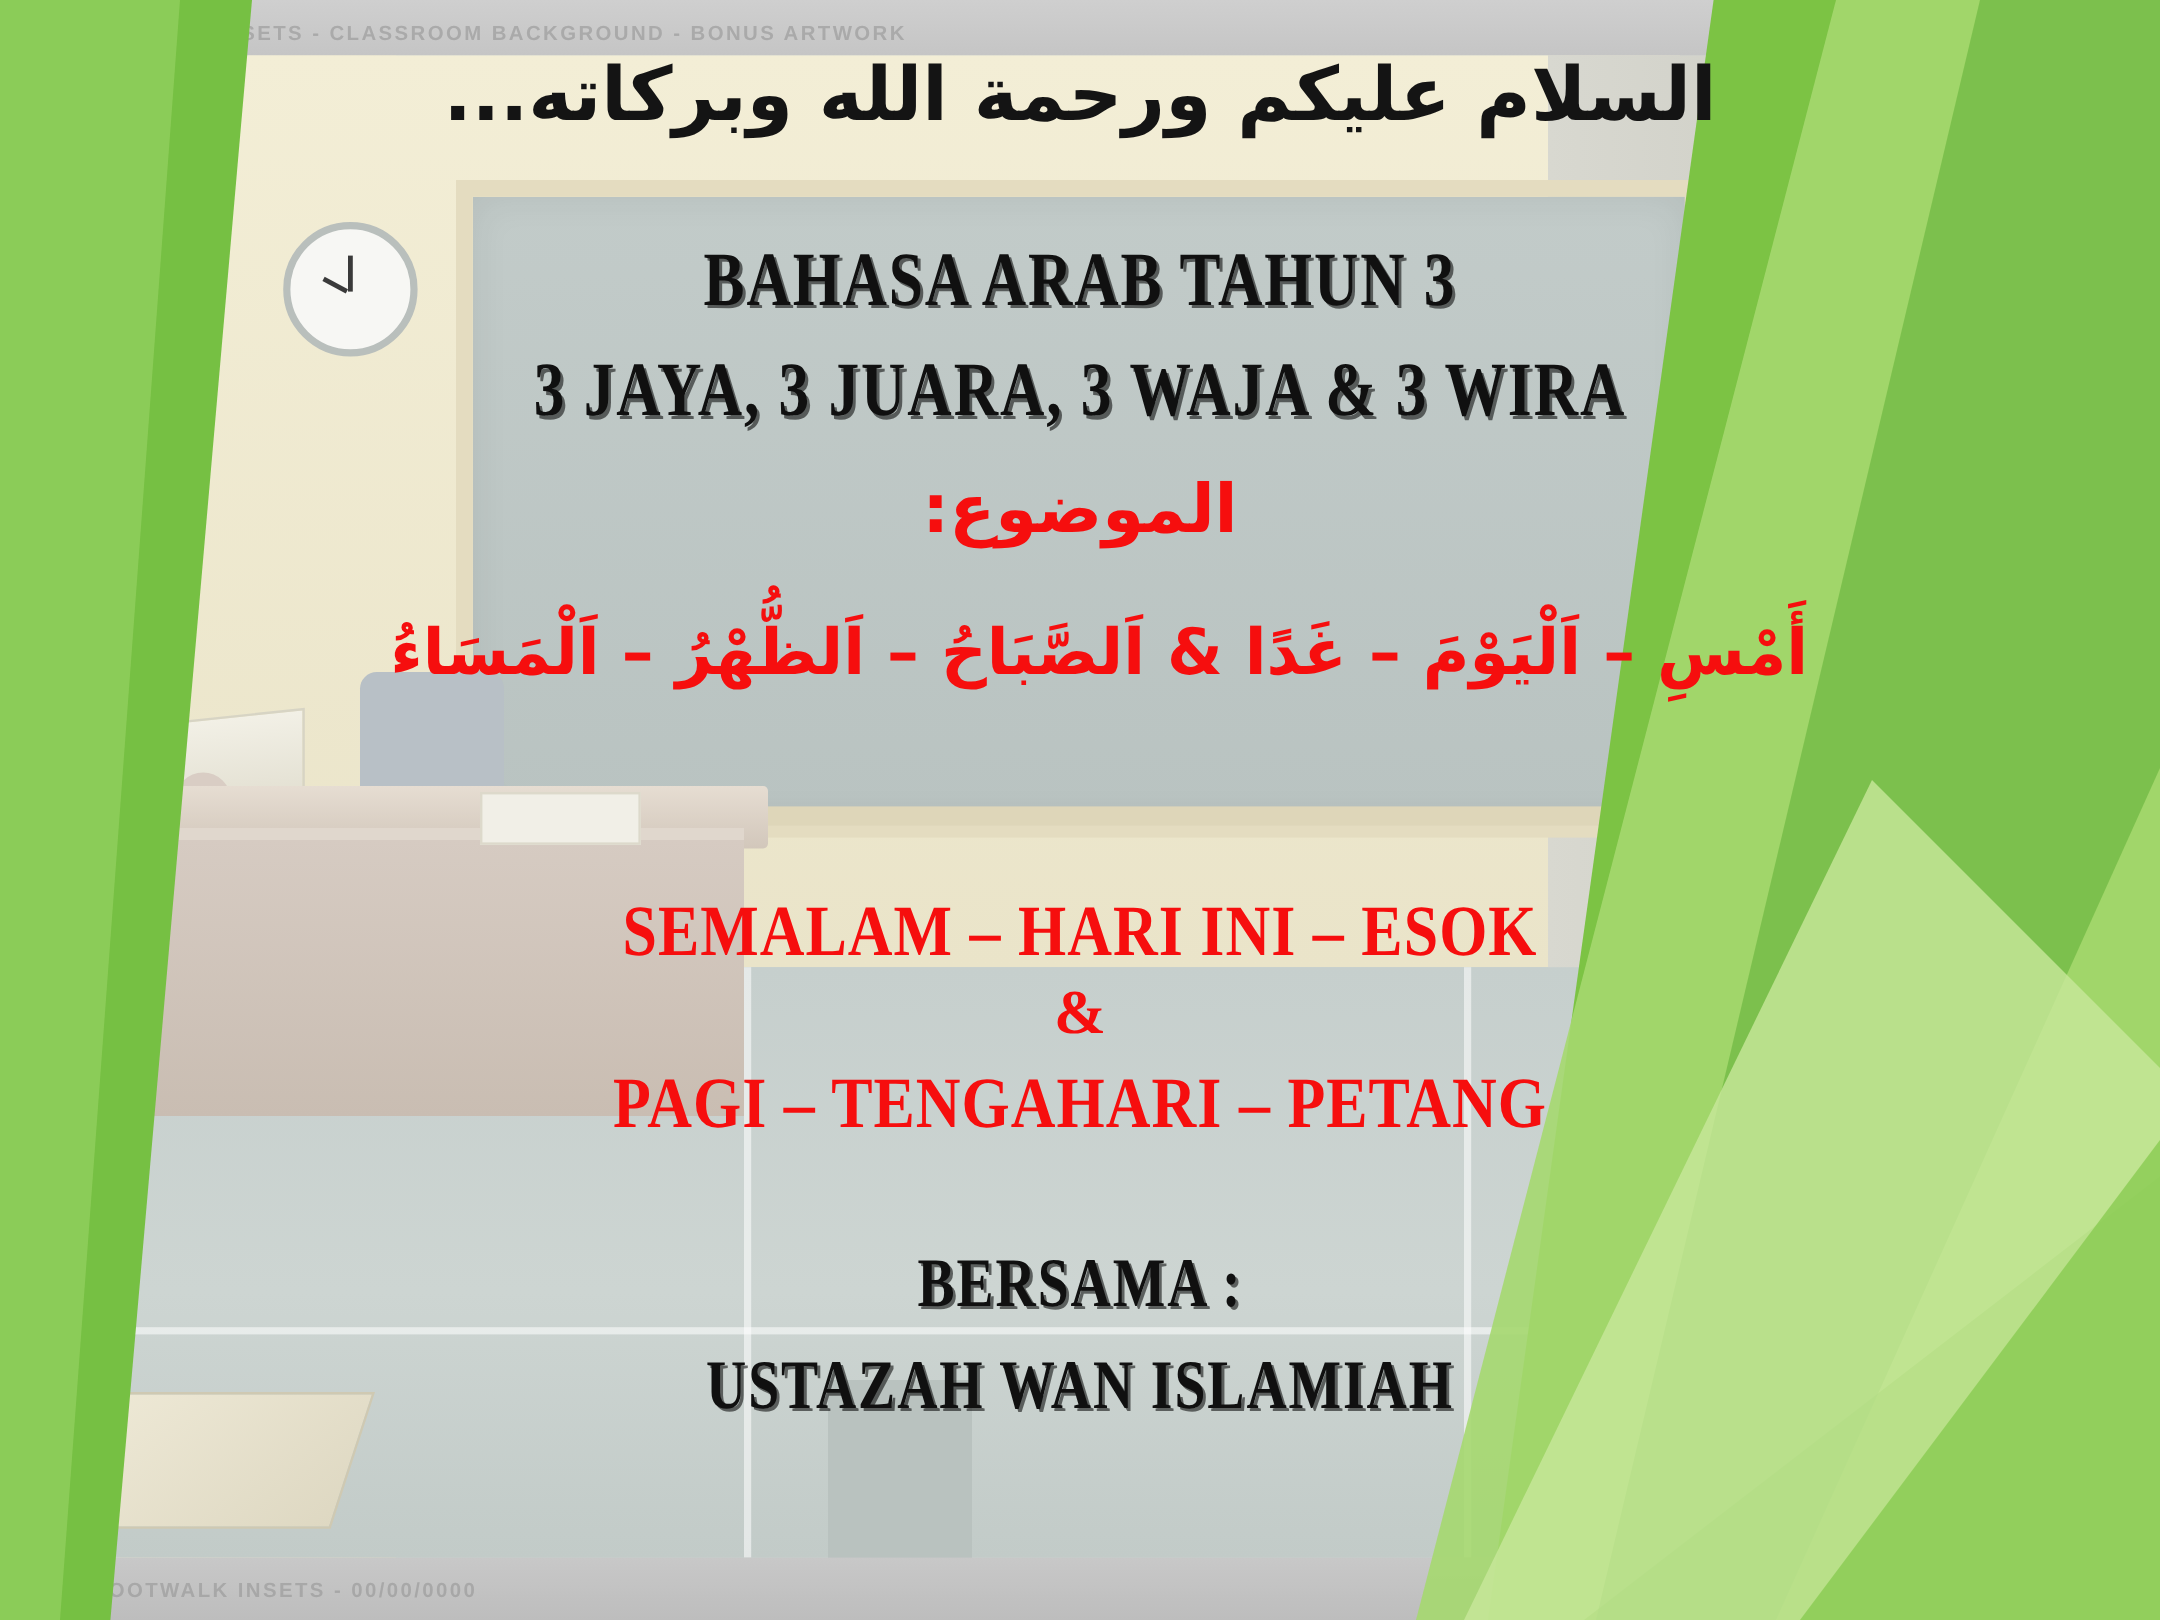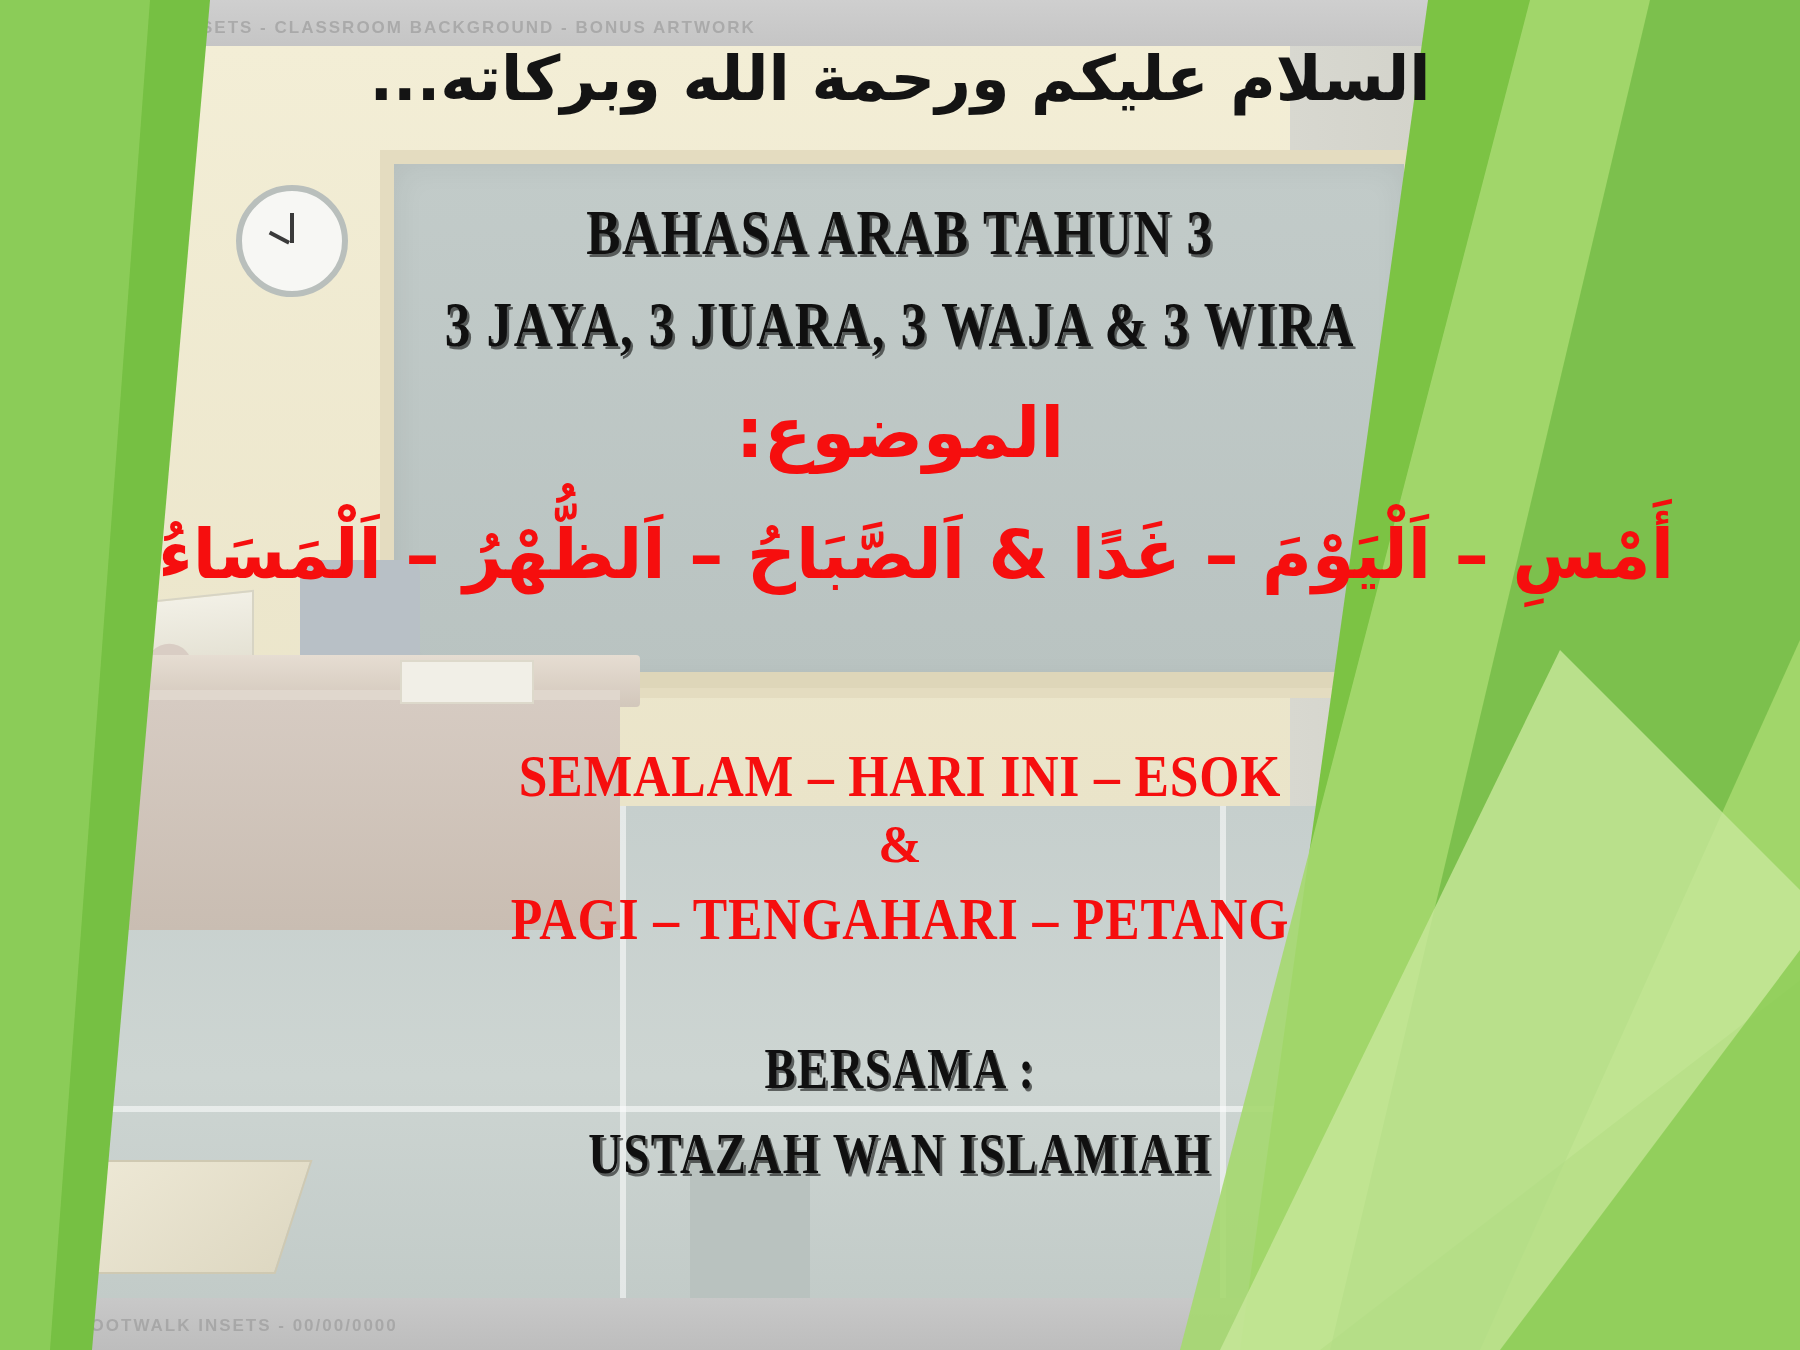--- a/index.html
+++ b/index.html
@@ -193,25 +193,25 @@
     left:0;right:0;top:196px;text-align:center;font-size:64px;
   }
   .t-classes{
     left:0;right:0;top:288px;text-align:center;font-size:64px;
   }
 
   .red{color:#f60e0e;}
 
   .t-topic{
     left:0;right:0;top:392px;text-align:center;
-    font-size:70px;font-weight:600;
+    font-size:56px;font-weight:600;
   }
   .t-vocab-ar{
     left:0;right:0;top:512px;text-align:center;
-    font-size:68px;font-weight:600;line-height:1.25;padding-left:32px;
+    font-size:53px;font-weight:600;line-height:1.25;padding-left:32px;
   }
   .t-vocab-my{
     left:0;right:0;top:742px;text-align:center;
     font-family:"Liberation Serif",serif;font-weight:bold;
     font-size:60px;transform:scaleX(.86);letter-spacing:1px;
   }
   .t-amp{
     left:0;right:0;top:815px;text-align:center;
     font-family:"Liberation Serif",serif;font-weight:bold;font-size:52px;
   }

